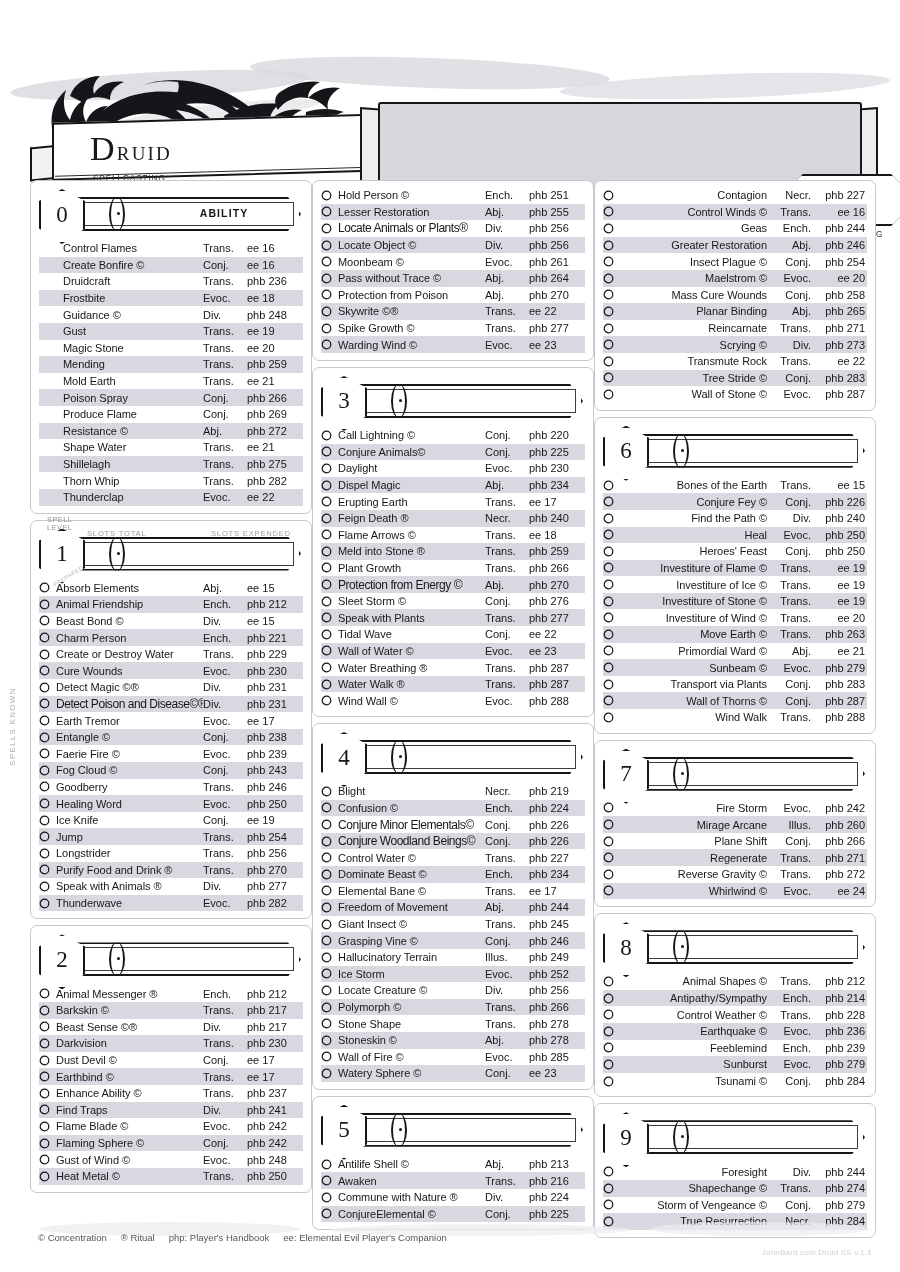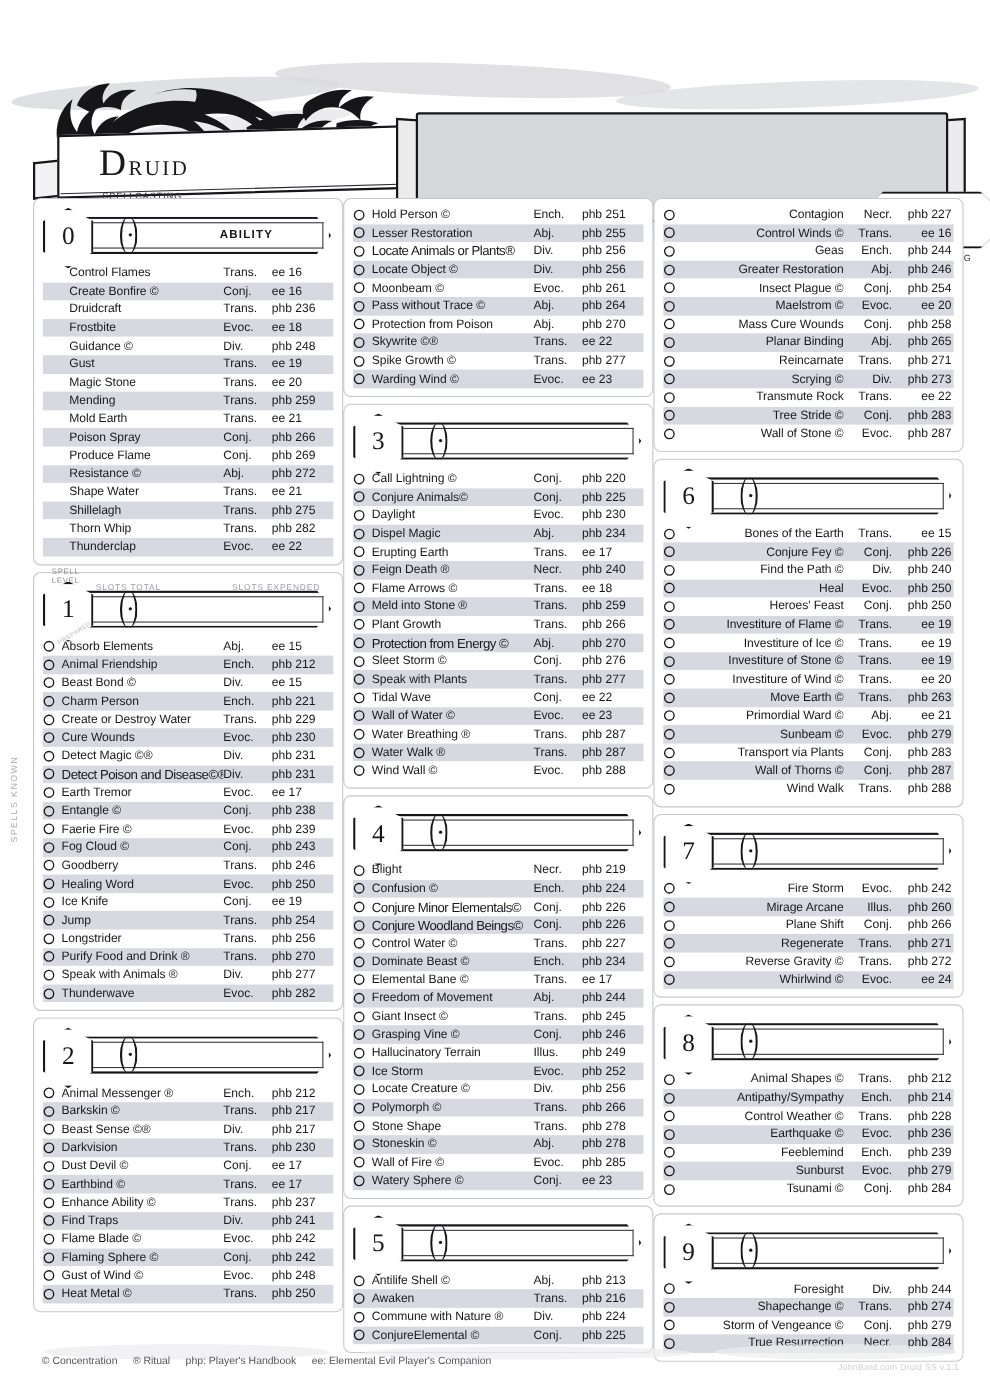--- a/index.html
+++ b/index.html
@@ -166,21 +166,21 @@
   .rows.nobullet .row { padding-left:24px;justify-content:space-between; }
 
   
   #footer { position:absolute; left:0; top:1228px; width:900px; height:44px;text-align:center; }
   #legend {
     position:absolute; left:38px; top:4px;
     font-size:9.5px; color:#53545b;
   }
   #legend span { margin-right:14px; }
   #credit {
-    position:absolute; right:28px; top:10px;
+    position:absolute; right:28px; top:20px;
     font-size:8px; color:#cfd0d6; letter-spacing:.2px;
   }
   .fwash { position:absolute; background:#ededf0; border-radius:50%; }
   .fw1 { left:40px; top:-6px; width:260px; height:14px; opacity:.8;}
   .fw2 { left:330px; top:-4px; width:300px; height:12px; opacity:.7;}
   .fw3 { left:650px; top:-6px; width:220px; height:14px; opacity:.7;}
 </style>
 </head>
 <body>
 

